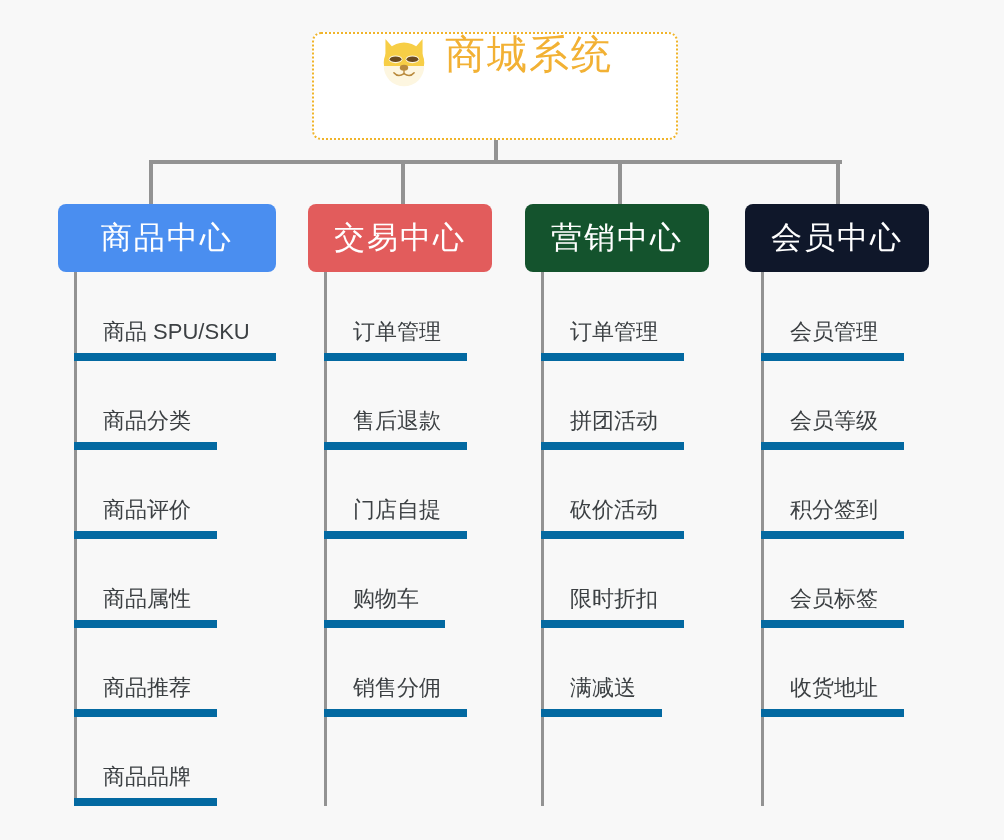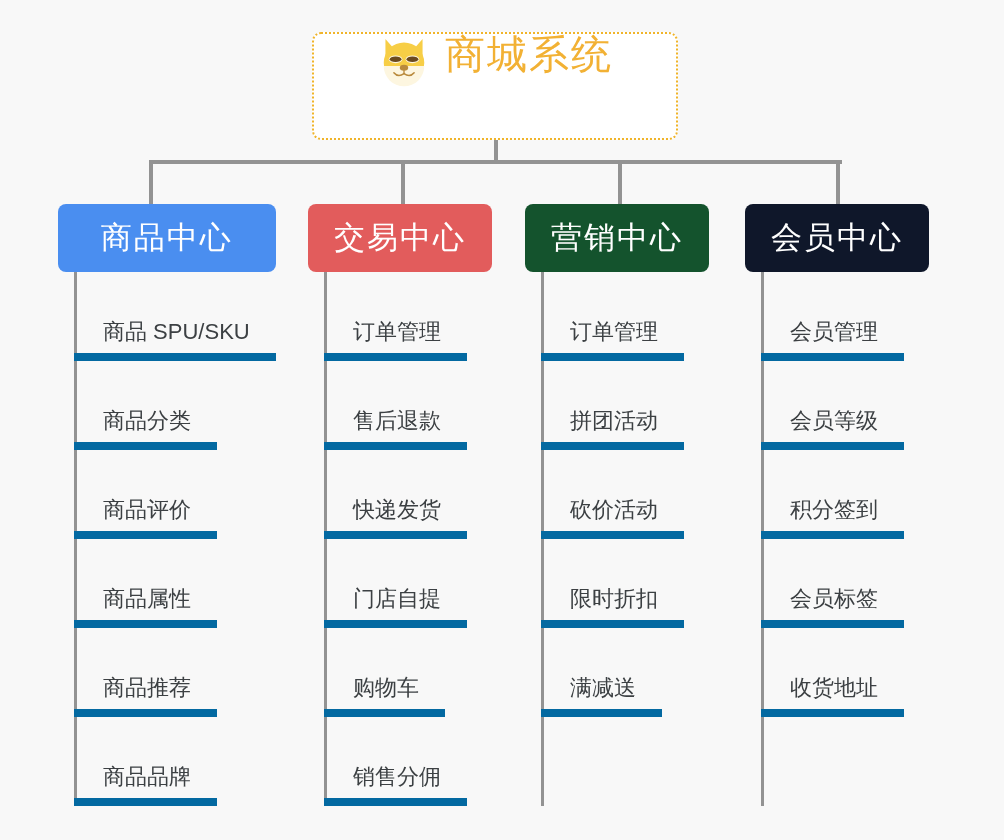--- a/index.html
+++ b/index.html
@@ -207,23 +207,20 @@
       </div>
       <div class="branch">
         <div class="trunk" style="height: 534px;"></div>
         <div class="leaf">
           <span class="leaf-label">订单管理</span>
         </div>
         <div class="leaf">
           <span class="leaf-label">售后退款</span>
         </div>
         <div class="leaf">
-          <span class="leaf-label">快递发货</span>
-        </div>
-        <div class="leaf">
           <span class="leaf-label">门店自提</span>
         </div>
         <div class="leaf">
           <span class="leaf-label">购物车</span>
         </div>
         <div class="leaf">
           <span class="leaf-label">销售分佣</span>
         </div>
       </div>
     </div>

